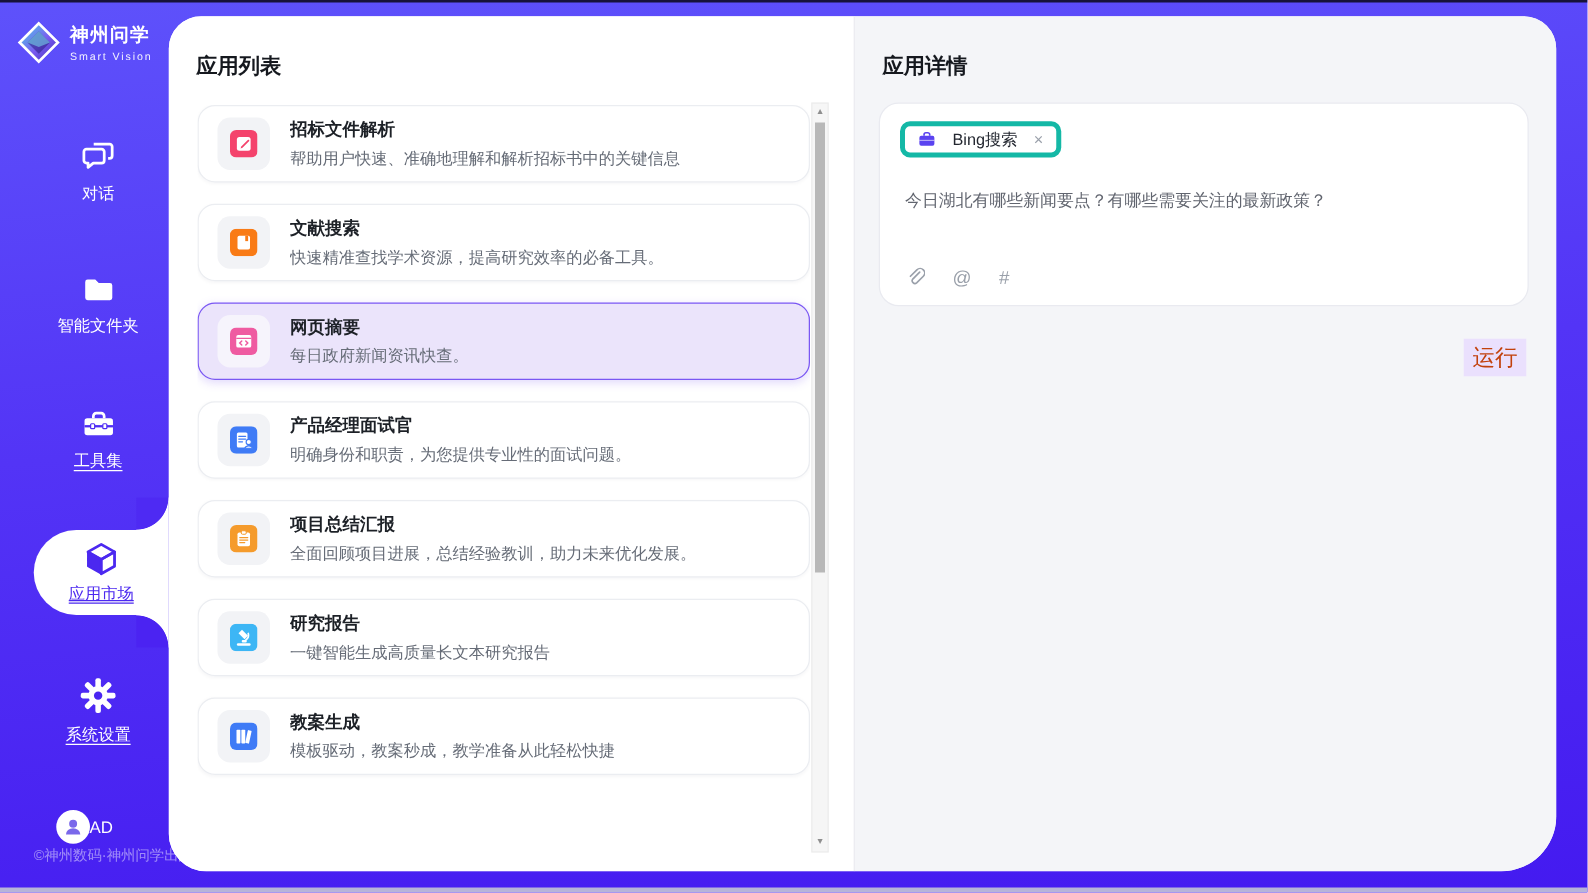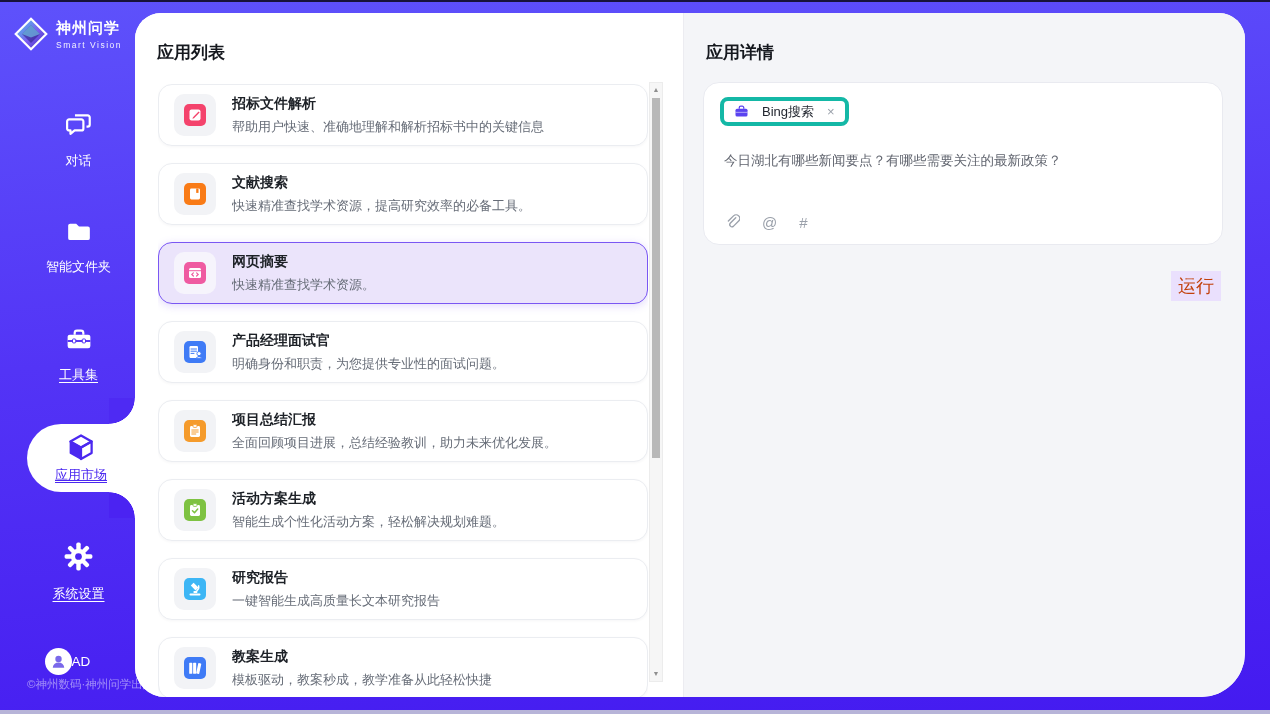--- a/index.html
+++ b/index.html
@@ -7,21 +7,21 @@
   body { font-family:"Liberation Sans","DejaVu Sans",sans-serif; position:relative;
          background:linear-gradient(175deg,#5e52fb 0%,#5334f6 45%,#441af0 100%); }
   .top-line  { position:absolute; top:0; left:0; width:100%; height:2px; background:#17123a; z-index:9; }
   .bot-strip { position:absolute; bottom:0; left:0; width:100%; height:4px; background:#b7b4d8; z-index:9; }
 
   
   .sidebar { position:absolute; left:0; top:0; width:135px; height:714px; color:#fff; }
   .logo { position:absolute; top:16px; left:0; width:135px; display:flex; align-items:center; justify-content:center; gap:7px; }
   .logo-txt .cn { font-size:15px; font-weight:bold; letter-spacing:1px; }
   .logo-txt .en { font-size:8.5px; letter-spacing:1.5px; opacity:.92; margin-top:2px; }
-  .nav-item { position:absolute; left:0; width:113px; display:flex; flex-direction:column; align-items:center; gap:14px; cursor:pointer;padding-left:44px; }
+  .nav-item { position:absolute; left:0; width:113px; display:flex; flex-direction:column; align-items:center; gap:8px; cursor:pointer;padding-left:44px; }
   .nav-label { font-size:13px; }
   .nav-item.u .nav-label, .active-pill .nav-label { text-decoration:underline; text-underline-offset:3px; }
   .active-pill { position:absolute; left:27px; top:424px; width:108px; height:68px; background:#fff;
                  border-radius:34px 0 0 34px; z-index:2; display:flex; flex-direction:column;
                  align-items:center; justify-content:center; gap:4px; color:#4b28f0; cursor:pointer;text-decoration:underline; }
   .active-pill::before { content:''; position:absolute; right:0; top:-26px; width:26px; height:26px;
                  background:radial-gradient(circle at 0 0,#4e2af3 25.4px,#fff 26px); }
   .active-pill::after  { content:''; position:absolute; right:0; bottom:-26px; width:26px; height:26px;
                  background:radial-gradient(circle at 0 100%,#4b23f2 25.4px,#fff 26px); }
   .active-pill .nav-label { font-size:13px; color:#4b28f0; }
@@ -199,21 +199,21 @@
         <span class="tile">
           <svg width="22" height="22" viewBox="0 0 22 22">
             <rect width="22" height="22" rx="5" fill="#ef5ba1"></rect>
             <rect x="5" y="6" width="12" height="10" rx="1.5" fill="#ffffff"></rect>
             <rect x="5" y="8.2" width="12" height="1" fill="#ef5ba1"></rect>
             <path d="M9.4 10.8 l-1.6 1.6 1.6 1.6 M12.6 10.8 l1.6 1.6 -1.6 1.6" stroke="#ef5ba1" stroke-width="1.2" fill="none" stroke-linecap="round"></path>
           </svg>
         </span>
         <div class="card-txt">
           <div class="card-title">网页摘要</div>
-          <div class="card-desc">快速精准查找学术资源。</div>
+          <div class="card-desc">每日政府新闻资讯快查。</div>
         </div>
       </div>
 
       <div class="card">
         <span class="tile">
           <svg width="22" height="22" viewBox="0 0 22 22">
             <rect width="22" height="22" rx="5" fill="#3f7bf6"></rect>
             <rect x="5.5" y="5" width="8.5" height="12" rx="1.2" fill="#ffffff"></rect>
             <path d="M7 8 h5.5 M7 10.2 h5.5 M7 12.4 h3" stroke="#3f7bf6" stroke-width="1" stroke-linecap="round"></path>
             <circle cx="15" cy="12.6" r="2.1" fill="#ffffff" stroke="#3f7bf6" stroke-width="0.9"></circle>
@@ -234,34 +234,20 @@
             <rect x="9" y="4.6" width="4" height="2.8" rx="1" fill="#ffffff" stroke="#f59b2c" stroke-width="0.8"></rect>
             <path d="M7.8 10 h6.4 M7.8 12 h6.4 M7.8 14 h4" stroke="#f59b2c" stroke-width="1" stroke-linecap="round"></path>
           </svg>
         </span>
         <div class="card-txt">
           <div class="card-title">项目总结汇报</div>
           <div class="card-desc">全面回顾项目进展，总结经验教训，助力未来优化发展。</div>
         </div>
       </div>
 
-      <div class="card">
-        <span class="tile">
-          <svg width="22" height="22" viewBox="0 0 22 22">
-            <rect width="22" height="22" rx="5" fill="#7ec242"></rect>
-            <rect x="6" y="6" width="10" height="11" rx="1.4" fill="#ffffff"></rect>
-            <rect x="9" y="4.6" width="4" height="2.8" rx="1" fill="#ffffff" stroke="#7ec242" stroke-width="0.8"></rect>
-            <path d="M8.5 11.8 l2 2 3.2 -3.8" stroke="#7ec242" stroke-width="1.5" fill="none" stroke-linecap="round" stroke-linejoin="round"></path>
-          </svg>
-        </span>
-        <div class="card-txt">
-          <div class="card-title">活动方案生成</div>
-          <div class="card-desc">智能生成个性化活动方案，轻松解决规划难题。</div>
-        </div>
-      </div>
 
       <div class="card">
         <span class="tile">
           <svg width="22" height="22" viewBox="0 0 22 22">
             <rect width="22" height="22" rx="5" fill="#3db6f5"></rect>
             <path d="M9.6 4.8 L14.4 9.6 L11.6 12.4 L6.8 7.6 Z" fill="#ffffff"></path>
             <path d="M12.8 12.8 a4.5 4.5 0 0 0 1.8 -5" stroke="#ffffff" stroke-width="1.4" fill="none" stroke-linecap="round"></path>
             <rect x="5.5" y="15.6" width="11" height="1.9" rx="0.95" fill="#ffffff"></rect>
             <rect x="9.4" y="13" width="4" height="2" rx="0.8" fill="#ffffff"></rect>
           </svg>

